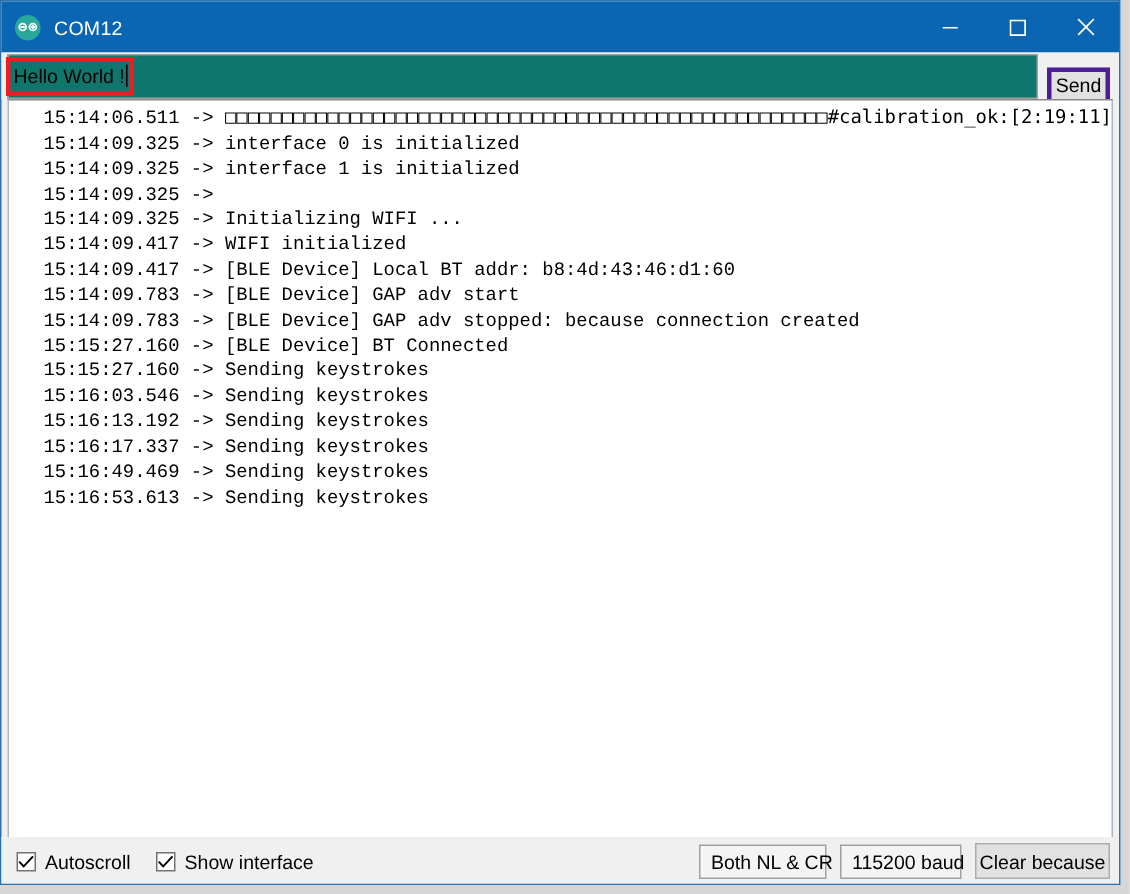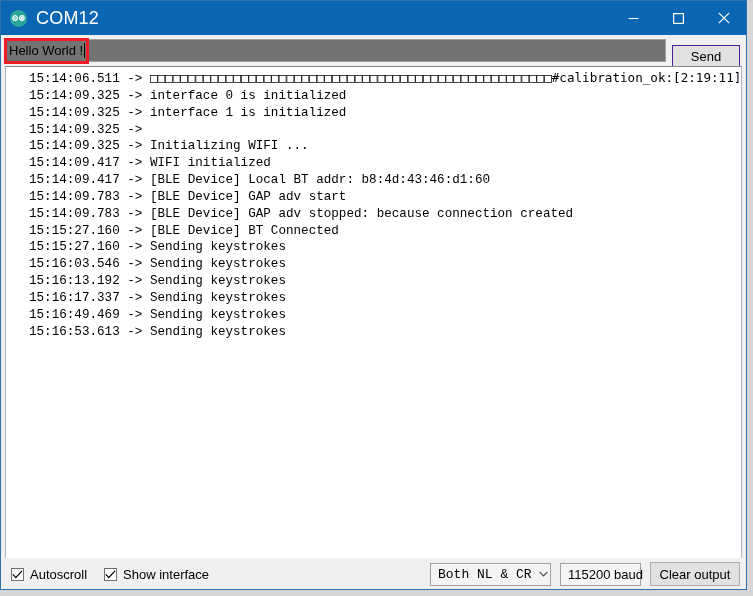--- a/index.html
+++ b/index.html
@@ -44,21 +44,21 @@
     border-radius: 50%;
     background: #2aa79b;
     display: flex;
     align-items: center;
     justify-content: center;
     flex: 0 0 auto;
   }
   #app-icon svg { display: block; }
   #window-title {
     color: #ffffff;
-    font-size: 18px;
+    font-size: 13px;
     letter-spacing: .2px;
     flex: 1 1 auto;
     white-space: nowrap;
   }
   .winbtn {
     width: 45px;
     height: 34px;
     display: flex;
     align-items: center;
     justify-content: center;
@@ -72,22 +72,22 @@
     min-height: 31px;
     background: #f0f0f0;
     display: flex;
     align-items: center;
     padding: 0 6px 0 4px;
     box-sizing: border-box;
     position: relative;
   }
   #send-input {
     flex: 1 1 auto;
-    height: 23px;
-    background: #737373;
+    height: 30px;
+    background: #0f766e;
     border: 1px solid #a0a0a0;
     box-sizing: border-box;
     font-family: "Liberation Sans", sans-serif;
     font-size: 13px;
     color: #000;
     padding: 0 3px;
     display: flex;
     align-items: center;
     outline: none;
     margin-right: 6px;
@@ -95,24 +95,24 @@
   }
   #send-input-text { white-space: pre; }
   #caret {
     display: inline-block;
     width: 1px;
     height: 15px;
     background: #000;
     margin-left: 1px;
   }
   #send-button {
-    width: 68px;
+    width: 42px;
     height: 24px;
     background: #e1e1e1;
-    border: 1px solid #4c1d95;
+    border: 3px solid #4c1d95;
     box-sizing: border-box;
     font-family: "Liberation Sans", sans-serif;
     font-size: 13px;
     color: #000;
     display: flex;
     align-items: center;
     justify-content: center;
     flex: 0 0 auto;
     margin-top: 12px;
   }
@@ -207,21 +207,21 @@
   }
   .combo-label { white-space: nowrap; }
   .combo-arrow {
     width: 24px;
     display: flex;
     align-items: center;
     justify-content: center;
     flex: 0 0 auto;
   }
   .combo-arrow svg { display: block; }
-  #combo-lineend { width: 121px; font-family: Liberation Mono, monospace; }
+  #combo-lineend { width: 85px; }
   #combo-baud { width: 81px; }
   #clear-output-button {
     width: 90px;
     height: 24px;
     background: #e1e1e1;
     border: 1px solid #adadad;
     box-sizing: border-box;
     font-size: 13px;
     color: #000;
     display: flex;
@@ -310,16 +310,16 @@
 
     <div class="combo" id="combo-baud">
       <span class="combo-label">115200 baud</span>
       <span class="combo-arrow">
         <svg width="9" height="6" viewBox="0 0 9 6">
           <polyline points="0.6,0.8 4.5,4.9 8.4,0.8" fill="none" stroke="#4a4a4a" stroke-width="1.1"></polyline>
         </svg>
       </span>
     </div>
 
-    <div id="clear-output-button">Clear output</div>
+    <div id="clear-output-button">Clear because</div>
   </div>
 
 </div>
 
 </body></html>

